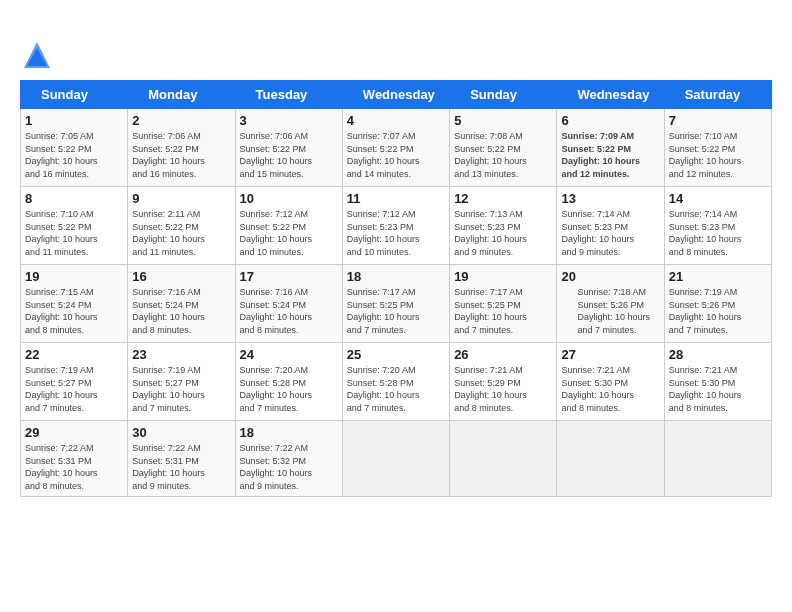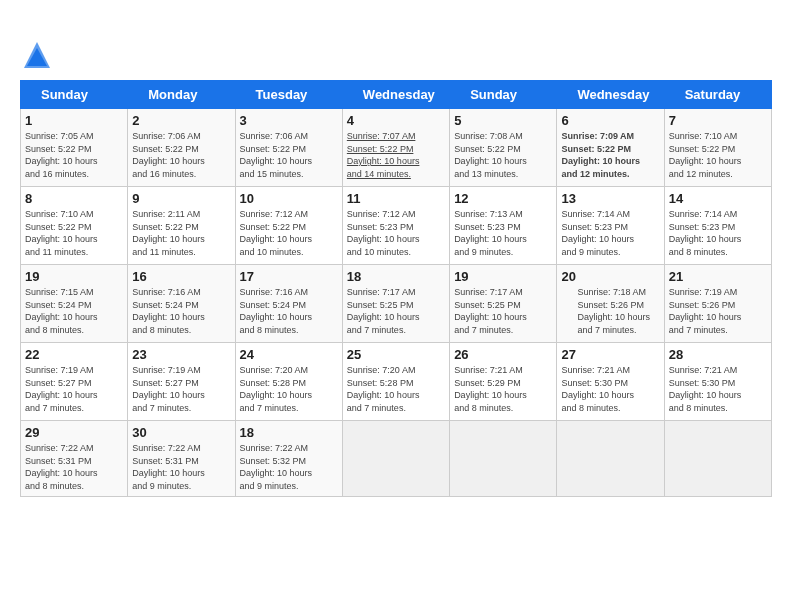--- a/index.html
+++ b/index.html
@@ -148,21 +148,21 @@
           </td>
           <td>
             <span class="day-num">3</span>
             <div class="day-info" style="white-space: pre-line;">Sunrise: 7:06 AM
 Sunset: 5:22 PM
 Daylight: 10 hours
 and 15 minutes.</div>
           </td>
           <td>
             <span class="day-num">4</span>
-            <div class="day-info" style="white-space: pre-line; text-decoration: underline;">Sunrise: 7:07 AM
+            <div class="day-info" style="white-space: pre-line;">Sunrise: 7:07 AM
 Sunset: 5:22 PM
 Daylight: 10 hours
 and 14 minutes.</div>
           </td>
           <td>
             <span class="day-num">5</span>
             <div class="day-info" style="white-space: pre-line;">Sunrise: 7:08 AM
 Sunset: 5:22 PM
 Daylight: 10 hours
 and 13 minutes.</div>

